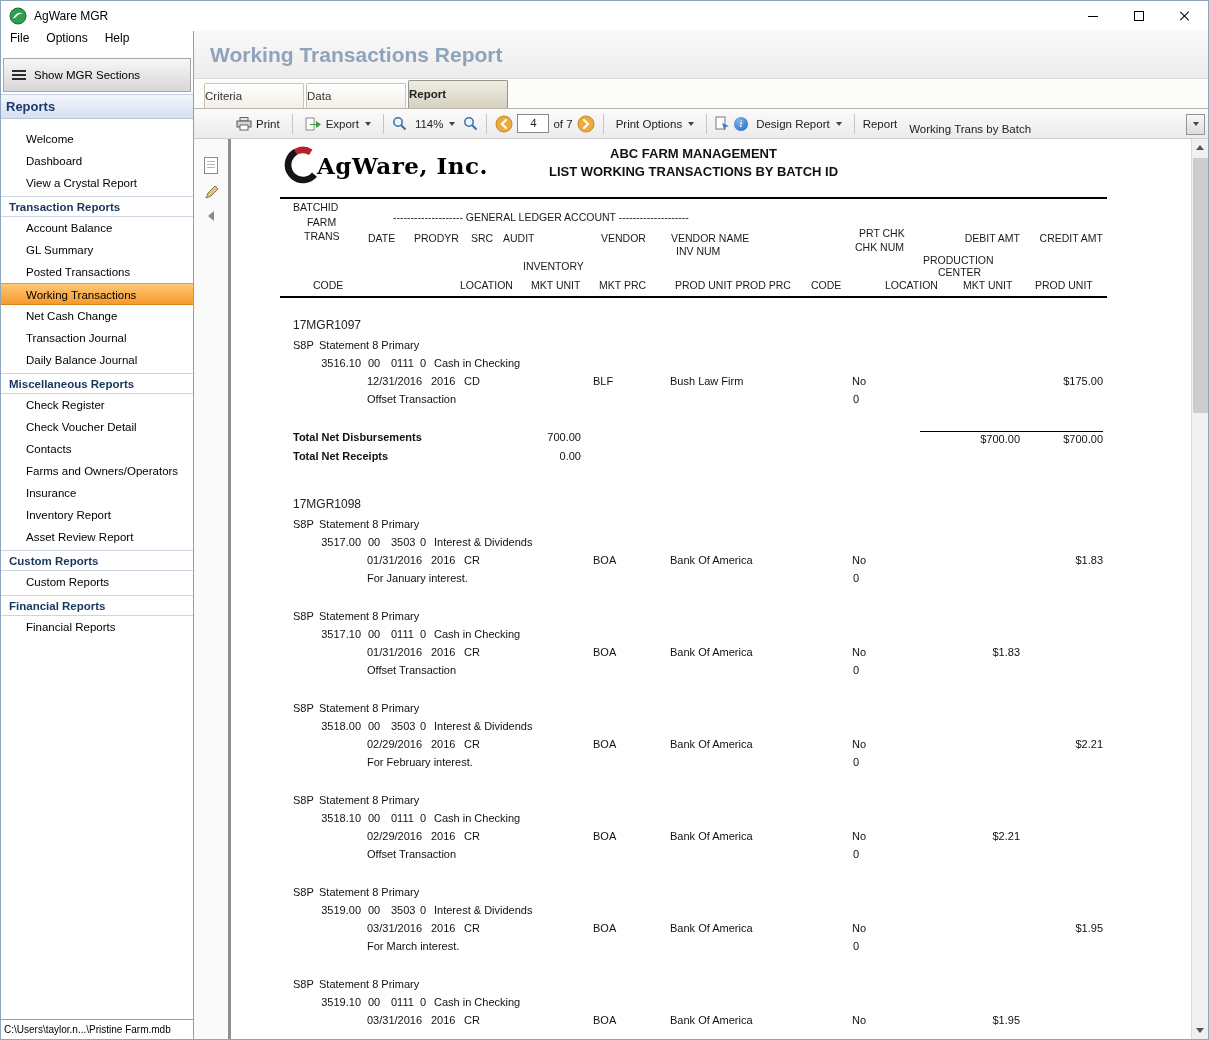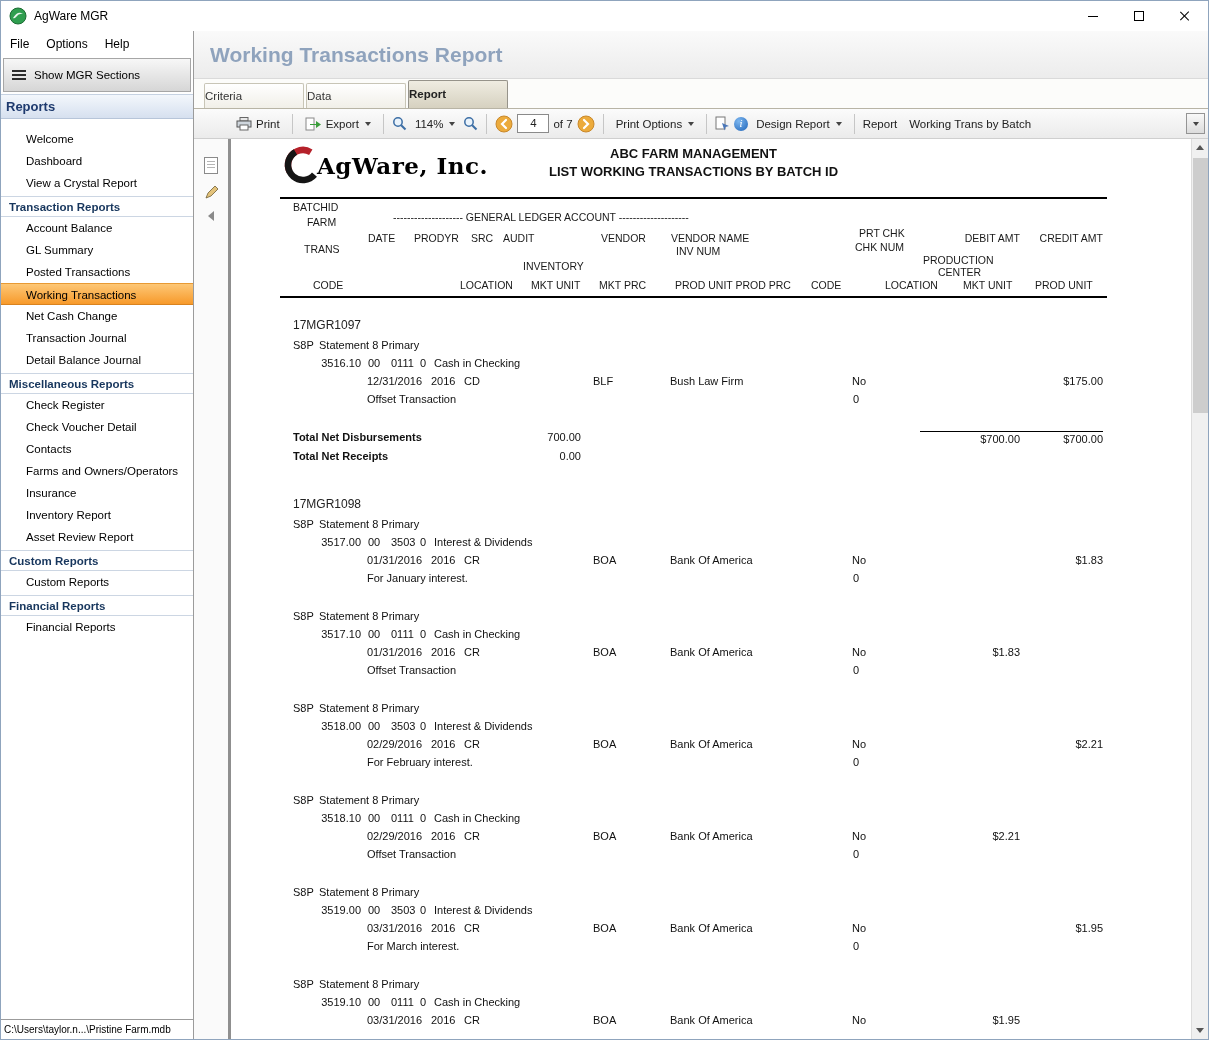--- a/index.html
+++ b/index.html
@@ -15,21 +15,21 @@
   .g-min{width:10px;height:1px;background:#000}
   .g-max{width:10px;height:10px;border:1px solid #000}
   .g-close{position:relative;width:12px;height:12px}
   .g-close::before,.g-close::after{content:"";position:absolute;left:5px;top:0;width:1.4px;height:12px;background:#000}
   .g-close::before{transform:rotate(45deg)}.g-close::after{transform:rotate(-45deg)}
 
   .body-row{display:flex;height:1008px}
 
   
   .sidebar{width:193px;border-right:1px solid #9b9b9b;display:flex;flex-direction:column;background:#fff}
-  .menubar{height:26px;display:flex;align-items:center;gap:17px;padding-left:9px;font-size:12px}
+  .menubar{height:26px;display:flex;align-items:flex-start;gap:17px;padding-left:9px;font-size:12px}
   .menu-item{cursor:default}
   .mgr-toggle{height:34px;margin:1px 2px 2px 2px;border:1px solid #a6a6a6;background:linear-gradient(#f7f7f7,#d6d6d6);display:flex;align-items:center;gap:8px;padding-left:8px;font-size:11.5px}
   .hamburger{width:14px;height:10px;border-top:2px solid #2b2b2b;border-bottom:2px solid #2b2b2b;position:relative}
   .hamburger::after{content:"";position:absolute;left:0;right:0;top:2px;height:2px;background:#2b2b2b}
   .panel-header{height:25px;background:linear-gradient(#f3f7fc,#d6e0ef);border-top:1px solid #c6d2e2;border-bottom:1px solid #b7c5d9;display:flex;align-items:center;padding-left:5px;font-size:13px;font-weight:bold;color:#1e3a6e}
   .nav{flex:1;padding-top:9px;overflow:hidden;font-size:11.5px}
   .nav-item{height:22px;line-height:22px;padding-left:25px;white-space:nowrap;cursor:default}
   .nav-item.selected{background:linear-gradient(#fdc776,#f79a2b);border-top:1px solid #e89a33;border-bottom:1px solid #d9831f}
   .nav-section{height:21px;line-height:20px;padding-left:8px;margin-top:2px;font-weight:bold;color:#17365d;border-top:1px solid #ccd6e3;border-bottom:1px solid #ccd6e3;white-space:nowrap}
   .sidebar-status{height:20px;border-top:1px solid #9b9b9b;font-size:10px;display:flex;align-items:center;padding-left:3px;white-space:nowrap;overflow:hidden}
@@ -42,21 +42,21 @@
   .tab{width:100px;height:25px;line-height:24px;font-size:11.5px;border:1px solid #c8c5b6;border-bottom:none;background:linear-gradient(#ffffff,#f1efe8);margin-right:2px;border-radius:2px 2px 0 0;color:#333;cursor:default}
   .tab.active{background:linear-gradient(#efece1,#d6d1c0);border-color:#96938a;font-weight:bold;height:28px;line-height:27px;color:#222}
 
   .toolbar{height:30px;background:linear-gradient(#fbfbfb,#ebebeb);border-bottom:1px solid #cfcfcf;display:flex;align-items:center;padding-left:38px;font-size:11.5px;color:#222;gap:4px}
   .tb-btn{display:flex;align-items:center;gap:4px;padding:2px 4px;cursor:default;white-space:nowrap}
   .caret{width:0;height:0;border-left:3.5px solid transparent;border-right:3.5px solid transparent;border-top:4px solid #444;margin-left:2px}
   .tb-sep{width:1px;height:20px;background:#c6c6c6;margin:0 4px}
   .page-box{width:32px;height:19px;border:1px solid #8a8a8a;background:#fff;text-align:center;line-height:17px;font-size:11.5px}
   .info-icon{width:14px;height:14px;border-radius:50%;background:radial-gradient(circle at 35% 30%,#7db7f0,#1f64b8);color:#fff;display:flex;align-items:center;justify-content:center}
   .info-icon::after{content:"i";font-family:"DejaVu Serif",serif;font-style:italic;font-size:10px;line-height:1}
-  .report-combo{flex:1;display:flex;align-items:center;height:22px;margin-right:3px;min-width:0}
+  .report-combo{flex:1;display:flex;align-items:flex-end;height:22px;margin-right:3px;min-width:0}
   .combo-text{padding-left:8px;white-space:nowrap;overflow:hidden}
   .combo-arrow{margin-left:auto;width:19px;height:21px;border:1px solid #949494;background:linear-gradient(#f8f8f8,#dcdcdc);display:flex;align-items:center;justify-content:center}
 
   
   .viewer{flex:1;display:flex;min-height:0}
   .tool-strip{width:34px;background:#fafafa;display:flex;flex-direction:column;align-items:center;padding-top:18px;gap:11px}
   .gutter{width:3px;background:#8f8f8f}
   .page-area{flex:1;background:#fff;overflow:hidden;position:relative}
   .vscroll{width:17px;background:#f0f0f0;border-left:1px solid #dcdcdc;position:relative}
   .vs-up,.vs-down{position:absolute;left:0;width:16px;height:17px;display:flex;align-items:center;justify-content:center}
@@ -73,21 +73,21 @@
   .rp-logo-text{font-family:"DejaVu Serif",serif;font-weight:bold;font-size:23px;color:#000;margin-left:-9px;letter-spacing:.5px}
   .rp-center{position:absolute;left:45px;width:827px;text-align:center;top:1px}
   .rp-company{font-size:13px;font-weight:bold}
   .rp-title{font-size:13px;font-weight:bold;margin-top:3px}
   .rp-rule{margin-left:45px;width:827px;height:2px;background:#000}
   .rp-colhead{position:relative;height:97px;font-size:10.5px;color:#1a1a1a}
   .rp-colhead span{position:absolute;white-space:nowrap}
   .h-batchid{left:58px;top:2px}
   .h-farm{left:72px;top:17px}
   .h-gl{left:158px;top:12px}
-  .h-trans{left:69px;top:44px}
+  .h-trans{left:69px;top:31px}
   .h-date{left:133px;top:33px}
   .h-prodyr{left:179px;top:33px}
   .h-src{left:236px;top:33px}
   .h-audit{left:268px;top:33px}
   .h-vendor{left:366px;top:33px}
   .h-vname{left:436px;top:33px}
   .h-invnum{left:441px;top:46px}
   .h-prtchk{left:624px;top:28px}
   .h-chknum{left:620px;top:42px}
   .h-debit{left:685px;width:100px;text-align:right;top:33px}
@@ -174,21 +174,21 @@
         <div class="nav-item">Welcome</div>
         <div class="nav-item">Dashboard</div>
         <div class="nav-item">View a Crystal Report</div>
         <div class="nav-section">Transaction Reports</div>
         <div class="nav-item">Account Balance</div>
         <div class="nav-item">GL Summary</div>
         <div class="nav-item">Posted Transactions</div>
         <div class="nav-item selected">Working Transactions</div>
         <div class="nav-item">Net Cash Change</div>
         <div class="nav-item">Transaction Journal</div>
-        <div class="nav-item">Detail Balance Journal</div>
+        <div class="nav-item">Daily Balance Journal</div>
         <div class="nav-section">Miscellaneous Reports</div>
         <div class="nav-item">Check Register</div>
         <div class="nav-item">Check Voucher Detail</div>
         <div class="nav-item">Contacts</div>
         <div class="nav-item">Farms and Owners/Operators</div>
         <div class="nav-item">Insurance</div>
         <div class="nav-item">Inventory Report</div>
         <div class="nav-item">Asset Review Report</div>
         <div class="nav-section">Custom Reports</div>
         <div class="nav-item">Custom Reports</div>

